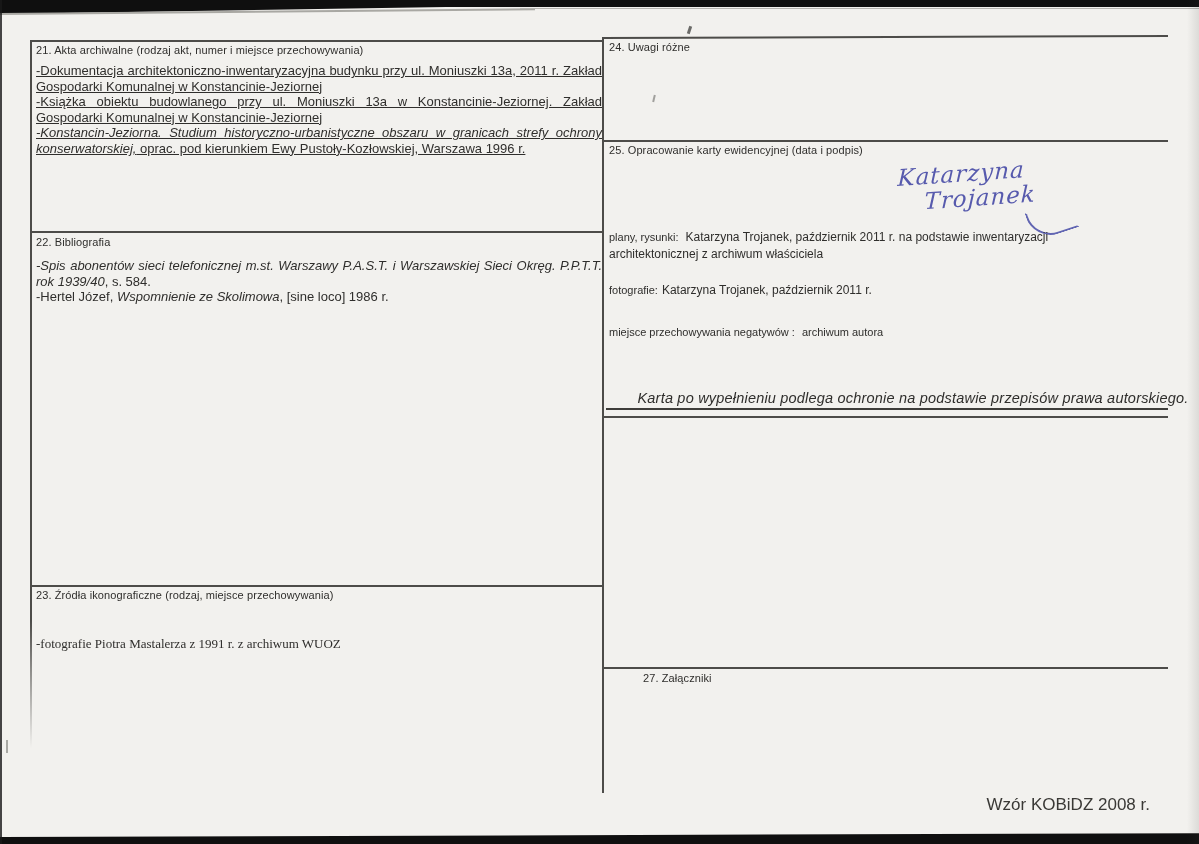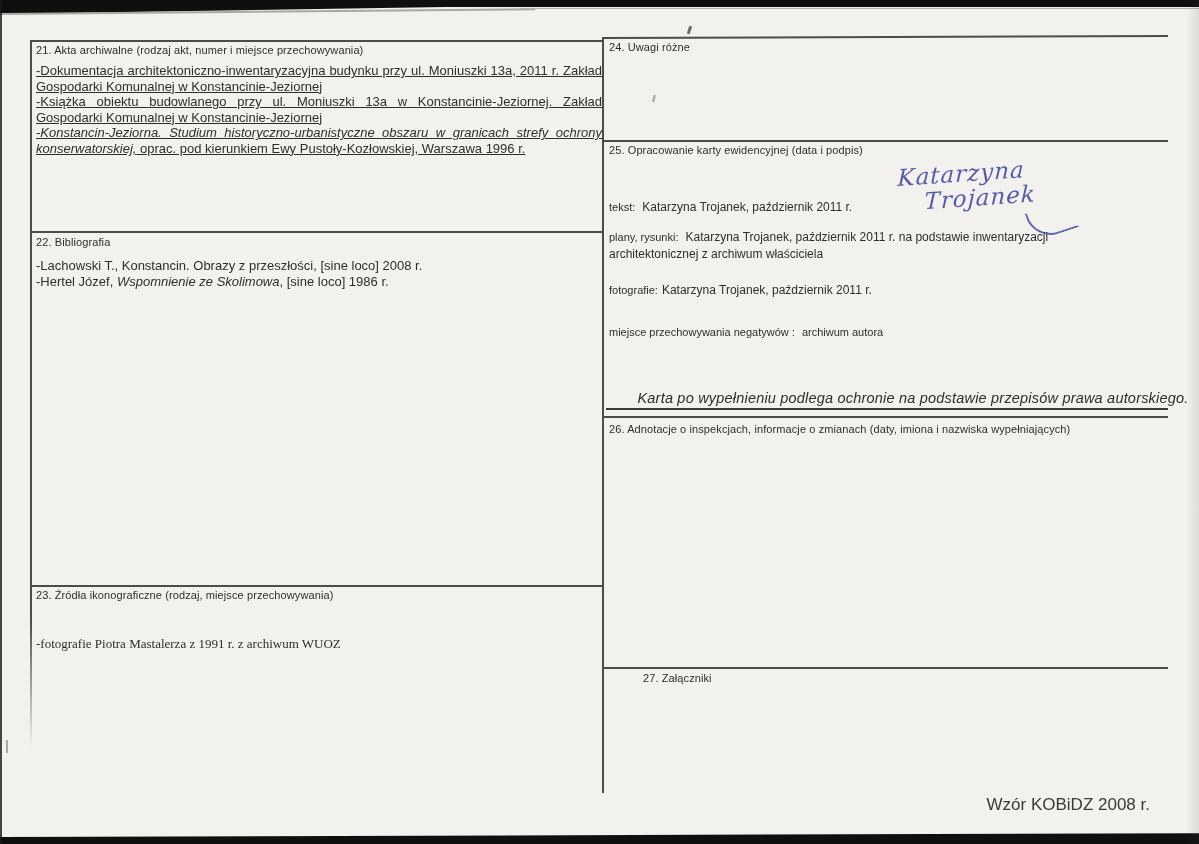--- a/index.html
+++ b/index.html
@@ -85,34 +85,31 @@
 
   <div class="abs sec-title" style="left:36px;top:44px;">21. Akta archiwalne (rodzaj akt, numer i miejsce przechowywania)</div>
   <div class="abs body-l" style="left:36px;top:63px;width:566px;text-decoration:underline;">
     <p><span>-Dokumentacja architektoniczno-inwentaryzacyjna budynku przy ul. Moniuszki 13a, 2011 r. Zakład Gospodarki Komunalnej w Konstancinie-Jeziornej</span></p>
     <p><span>-Książka obiektu budowlanego przy ul. Moniuszki 13a w Konstancinie-Jeziornej. Zakład Gospodarki Komunalnej w Konstancinie-Jeziornej</span></p>
     <p><span class="it">-Konstancin-Jeziorna. Studium historyczno-urbanistyczne obszaru w granicach strefy ochrony konserwatorskiej,</span><span> oprac. pod kierunkiem Ewy Pustoły-Kozłowskiej, Warszawa 1996 r.</span></p>
   </div>
 
   <div class="abs sec-title" style="left:36px;top:236px;">22. Bibliografia</div>
   <div class="abs body-l" style="left:36px;top:258px;width:566px;">
-    <p><span>-Lachowski T., Konstancin. Obrazy z przeszłości, [sine loco] 2008 r.</span></p>
+    <p><span class="it">-Spis abonentów sieci telefonicznej m.st. Warszawy P.A.S.T. i Warszawskiej Sieci Okręg. P.P.T.T. rok 1939/40</span><span>, s. 584.</span></p>
     <p><span>-Hertel Józef, </span><span class="it">Wspomnienie ze Skolimowa</span><span>, [sine loco] 1986 r.</span></p>
   </div>
 
   <div class="abs sec-title" style="left:36px;top:589px;">23. Źródła ikonograficzne (rodzaj, miejsce przechowywania)</div>
   <div class="abs" style="left:36px;top:636px;font-size:13px;font-family:Liberation Serif, serif;">-fotografie Piotra Mastalerza z 1991 r. z archiwum WUOZ</div>
 
   <div class="abs sec-title" style="left:609px;top:41px;">24. Uwagi różne</div>
 
   <div class="abs sec-title" style="left:609px;top:144px;">25. Opracowanie karty ewidencyjnej (data i podpis)</div>
 
-  <div class="abs" style="left:609px;top:197px;">
-    <span class="label">tekst:</span><span class="value">Katarzyna Trojanek, październik 2011 r.</span>
-  </div>
 
   <div class="abs signature" style="left:898px;top:166px;">
     <span>Katarzyna</span>
     <span class="l2">Trojanek</span>
   </div>
   <div class="sig-flourish"></div>
 
   <div class="abs wrapblock" style="left:609px;top:229px;width:482px;">
     <span class="label">plany, rysunki:</span><span class="value">Katarzyna Trojanek, październik 2011 r. na podstawie inwentaryzacji architektonicznej z archiwum właściciela</span>
   </div>
@@ -120,19 +117,18 @@
   <div class="abs" style="left:609px;top:280px;">
     <span class="label">fotografie:</span><span class="value-tight">Katarzyna Trojanek, październik 2011 r.</span>
   </div>
 
   <div class="abs" style="left:609px;top:322px;">
     <span class="label">miejsce przechowywania negatywów :</span><span class="label" style="margin-left:7px;">archiwum autora</span>
   </div>
 
   <div class="abs notice" style="left:602px;top:390px;width:566px;">Karta po wypełnieniu podlega ochronie na podstawie przepisów prawa autorskiego.</div>
 
-  <div class="abs sec-title" style="left:609px;top:423px;">26. Adnotacje o inspekcjach, informacje o zmianach (daty, imiona i nazwiska wypełniających)</div>
 
   <div class="abs sec-title" style="left:643px;top:672px;">27. Załączniki</div>
 
   <div class="abs footer" style="right:49px;top:795px;">Wzór KOBiDZ 2008 r.</div>
 
 </div>
 
 </body></html>

